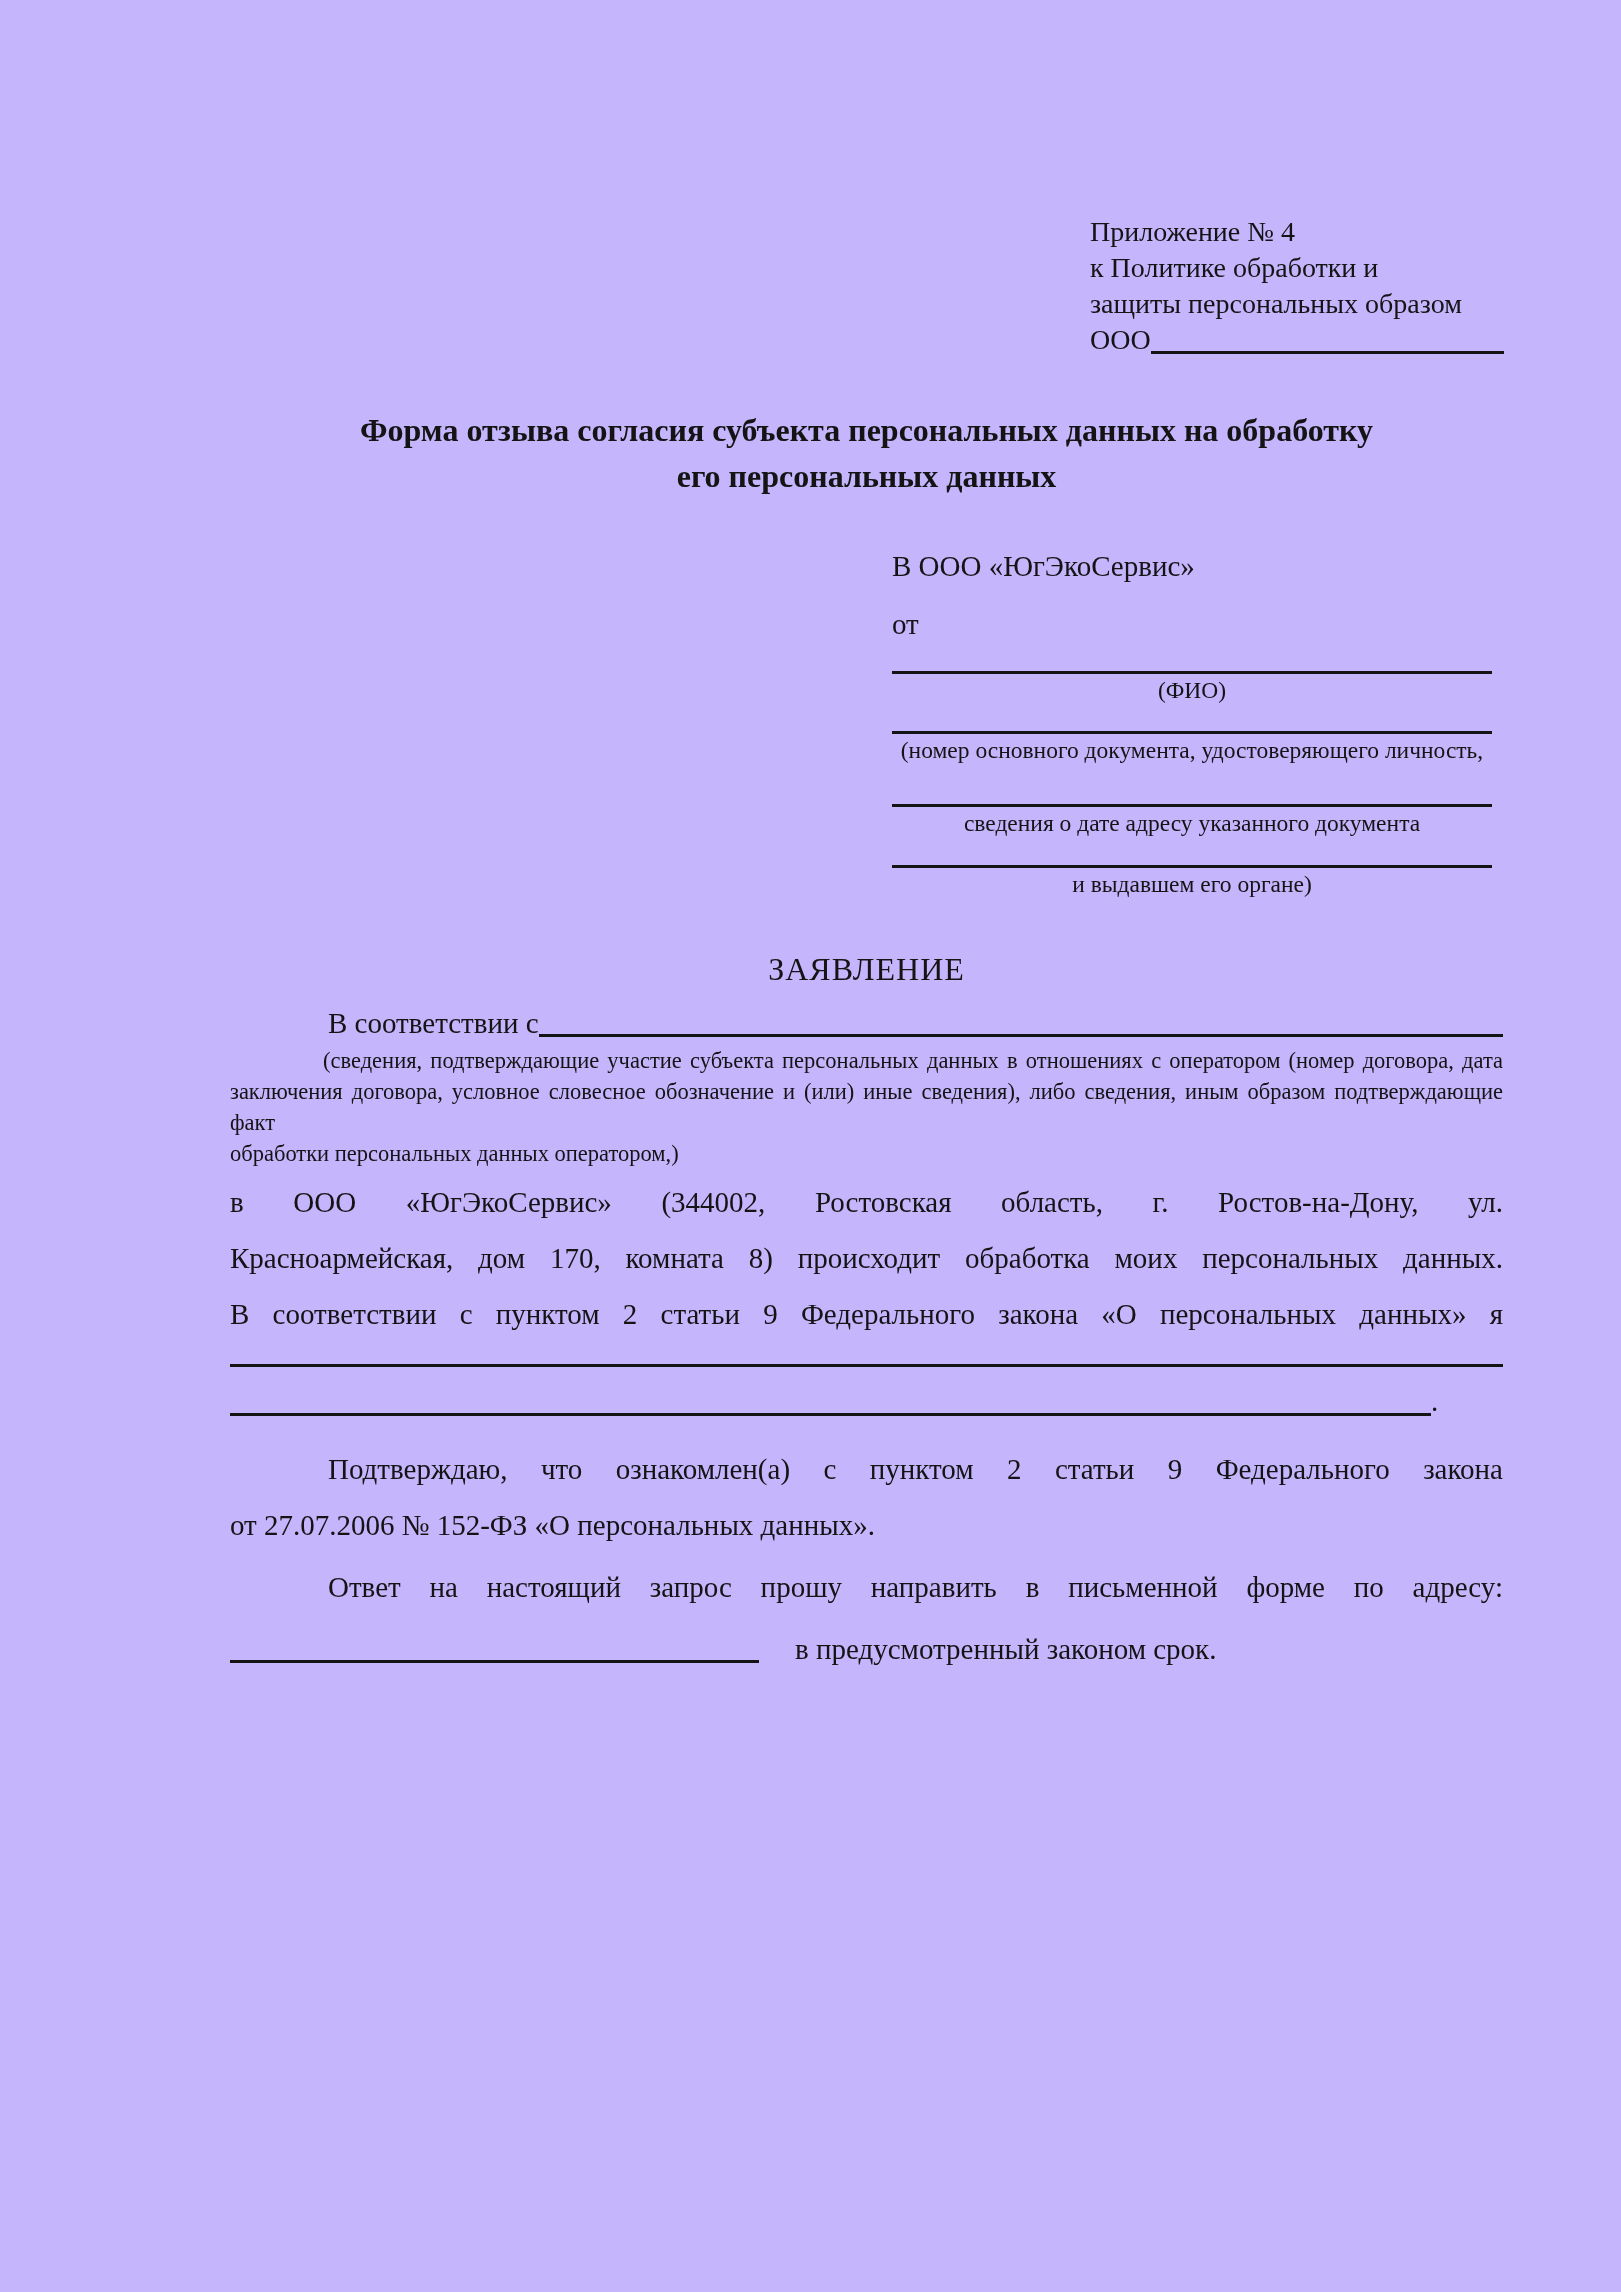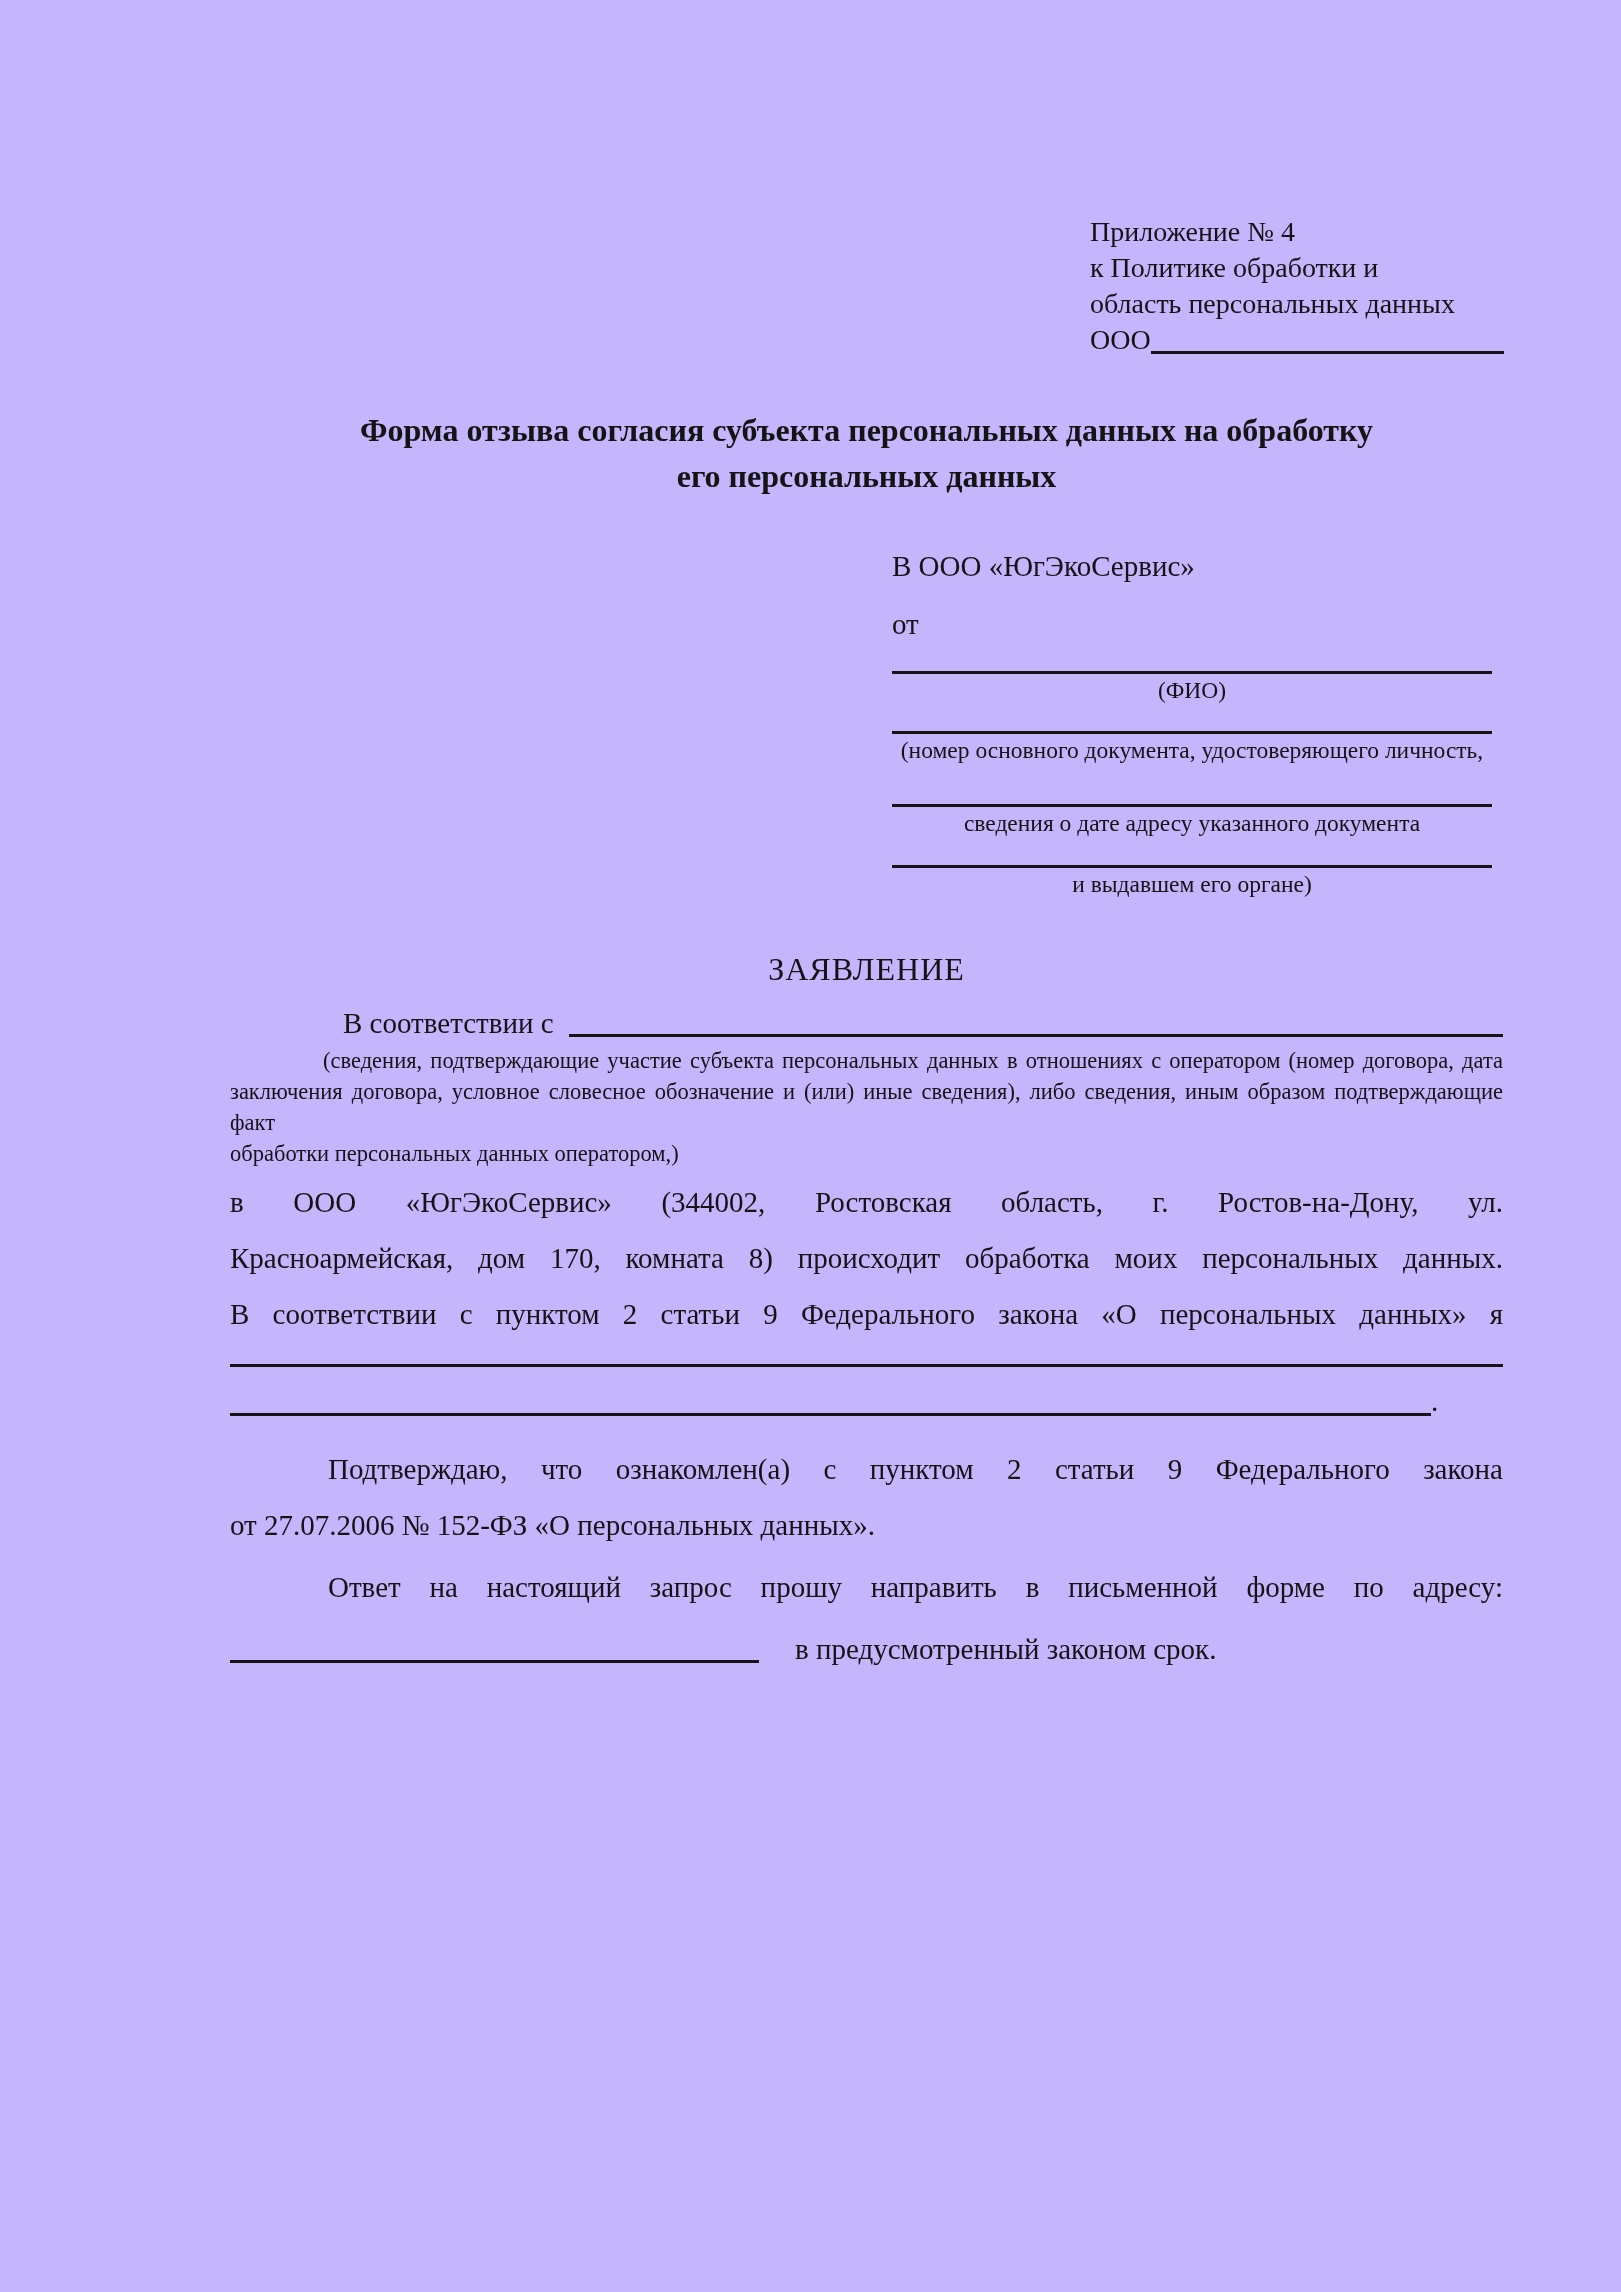--- a/index.html
+++ b/index.html
@@ -21,21 +21,21 @@
   
   .title { margin-top:49px; text-align:center; font-weight:bold; font-size:32px; line-height:46px; }
   
   .addressee { margin-top:49px; margin-left:662px; width:600px; font-size:29px; line-height:37px; }
   .addr-from { margin-top:21px;font-family:Liberation Serif, serif; }
   .fline { height:0; border-top:3.9px solid #141414; }
   .fcap { font-size:23.5px; line-height:29px; text-align:center; margin-top:2px; color:#141414; }
   .mt29{margin-top:28px}.mt26{margin-top:25.5px}.mt40{margin-top:39px}.mt28{margin-top:27.4px}
   
   .zayav { margin-top:50px; text-align:center; font-size:32px; line-height:41px; letter-spacing:1px; }
-  .row { display:flex;gap:15px; }
+  .row { display:flex; }
   .row .fill { flex:1; border-bottom:3.9px solid #141414; margin-bottom:5.9px; }
   .intro { margin-top:13.7px; font-size:29px; line-height:39px; }
   .ind100 { display:inline-block; width:98px; }
   .note { margin-top:2px; font-size:22.5px; line-height:31px; }
   .note .nline { text-align:justify; text-align-last:justify; }
   .note .nline.last { text-align-last:left; }
   .note .first { text-indent:93px; }
   .bodypar { margin-top:5.9px; font-size:29px; line-height:56px; }
   .bline { text-align:justify; text-align-last:justify; }
   .bline.last { text-align-last:left; }
@@ -57,21 +57,21 @@
 </style>
 </head>
 <body>
 
 <div class="page">
   <div class="content">
 
     <div class="appendix">
       <div>Приложение № 4</div>
       <div>к Политике обработки и</div>
-      <div>область персональных данных</div>
+      <div>защиты персональных образом</div>
       <div class="ooo-row">
         <span>ООО</span>
         <span class="fill"></span>
       </div>
     </div>
 
     <div class="title">
       <div>Форма отзыва согласия субъекта персональных данных на обработку</div>
       <div>его персональных данных</div>
     </div>

